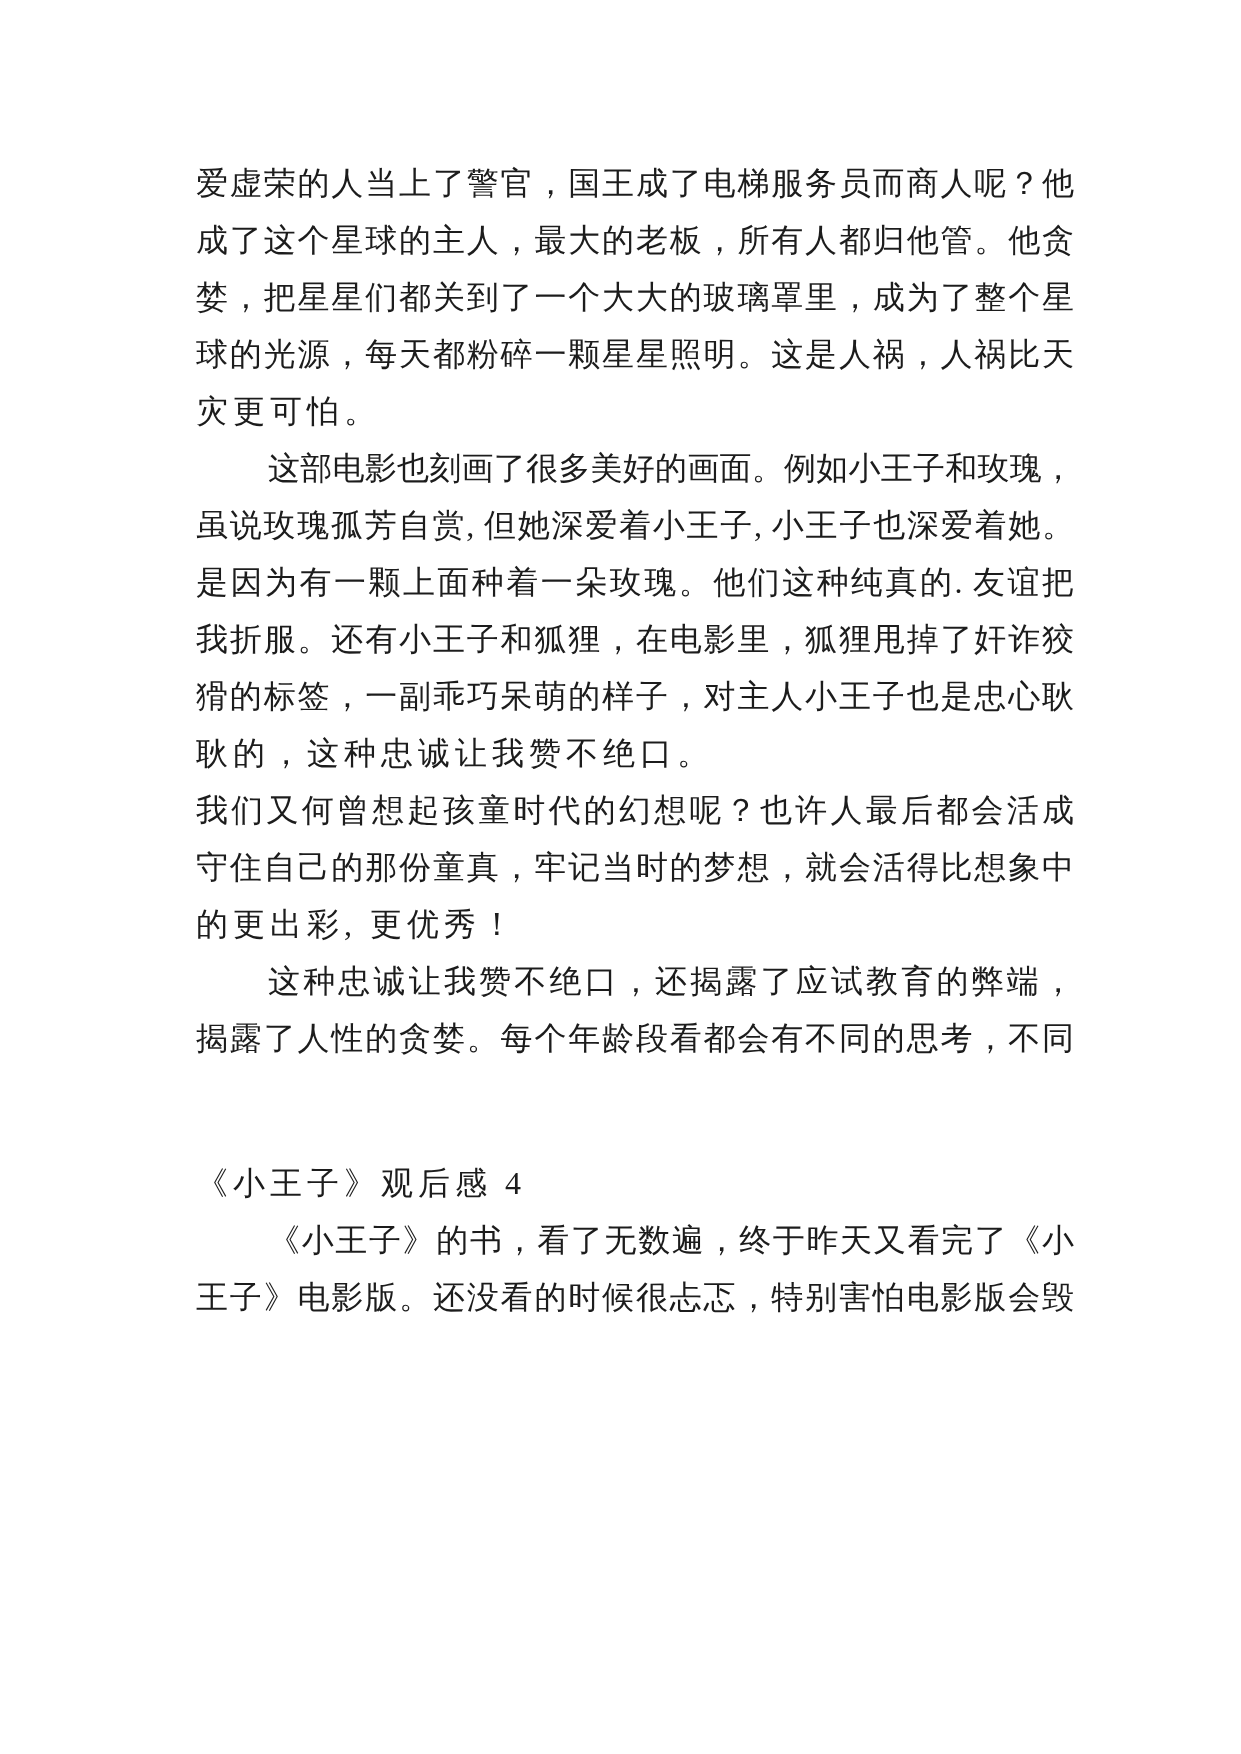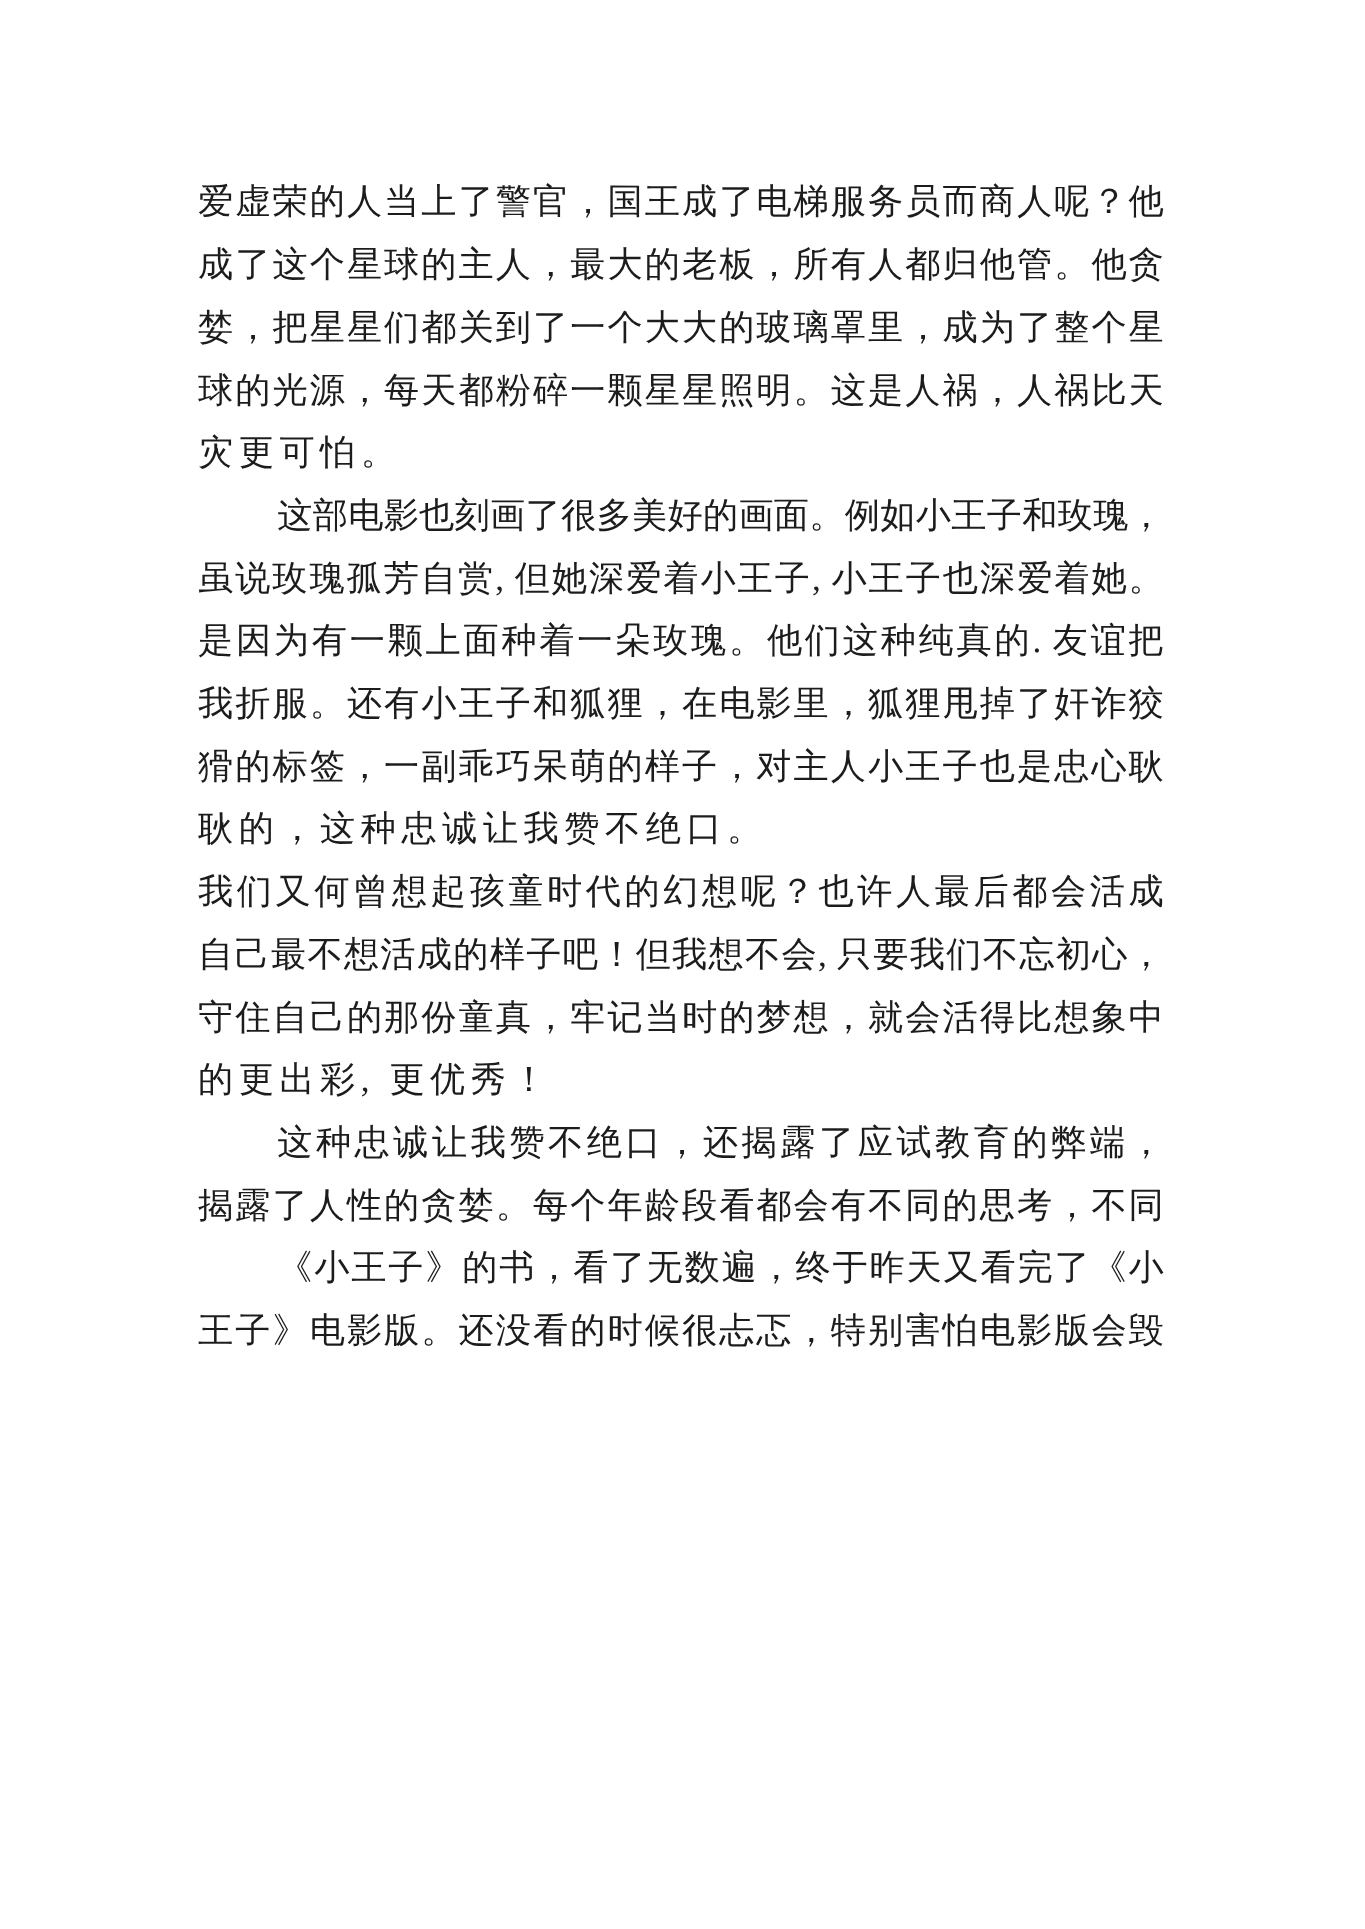--- a/index.html
+++ b/index.html
@@ -11,21 +11,21 @@
     position: relative;
     width: 1241px;
     height: 1754px;
     background: #ffffff;
     overflow: hidden;
     font-family: "Liberation Serif", "DejaVu Serif", serif;
     color: #1c1c1c;
   }
   .content {
     position: absolute;
-    left: 180px;
+    left: 196px;
     top: 155px;
     width: 878px;
   }
   .block {
     margin: 0;
     padding: 0;
   }
   .line {
     height: 57px;
     line-height: 57px;
@@ -68,26 +68,28 @@
       <div class="block paragraph">
         <div class="line indent">这部电影也刻画了很多美好的画面。例如小王子和玫瑰，</div>
         <div class="line">虽说玫瑰孤芳自赏, 但她深爱着小王子, 小王子也深爱着她。</div>
         <div class="line">是因为有一颗上面种着一朵玫瑰。他们这种纯真的. 友谊把</div>
         <div class="line">我折服。还有小王子和狐狸，在电影里，狐狸甩掉了奸诈狡</div>
         <div class="line">猾的标签，一副乖巧呆萌的样子，对主人小王子也是忠心耿</div>
         <div class="line last">耿的，这种忠诚让我赞不绝口。</div>
       </div>
       <div class="block paragraph">
         <div class="line">我们又何曾想起孩童时代的幻想呢？也许人最后都会活成</div>
-        <div class="line">自己最不想活成的样子吧！但我想不会, 只要我们不忘初心，</div>
         <div class="line">守住自己的那份童真，牢记当时的梦想，就会活得比想象中</div>
         <div class="line last">的更出彩, 更优秀！</div>
       </div>
       <div class="block paragraph">
         <div class="line indent">这种忠诚让我赞不绝口，还揭露了应试教育的弊端，</div>
         <div class="line">揭露了人性的贪婪。每个年龄段看都会有不同的思考，不同</div>
+      </div>
+      <div class="block heading" style="margin-top: 88px;">
+        <div class="line">《小王子》观后感 4</div>
       </div>
       <div class="block paragraph">
         <div class="line indent">《小王子》的书，看了无数遍，终于昨天又看完了《小</div>
         <div class="line">王子》电影版。还没看的时候很忐忑，特别害怕电影版会毁</div>
       </div>
     </div>
 </div>
 
 </body></html>

